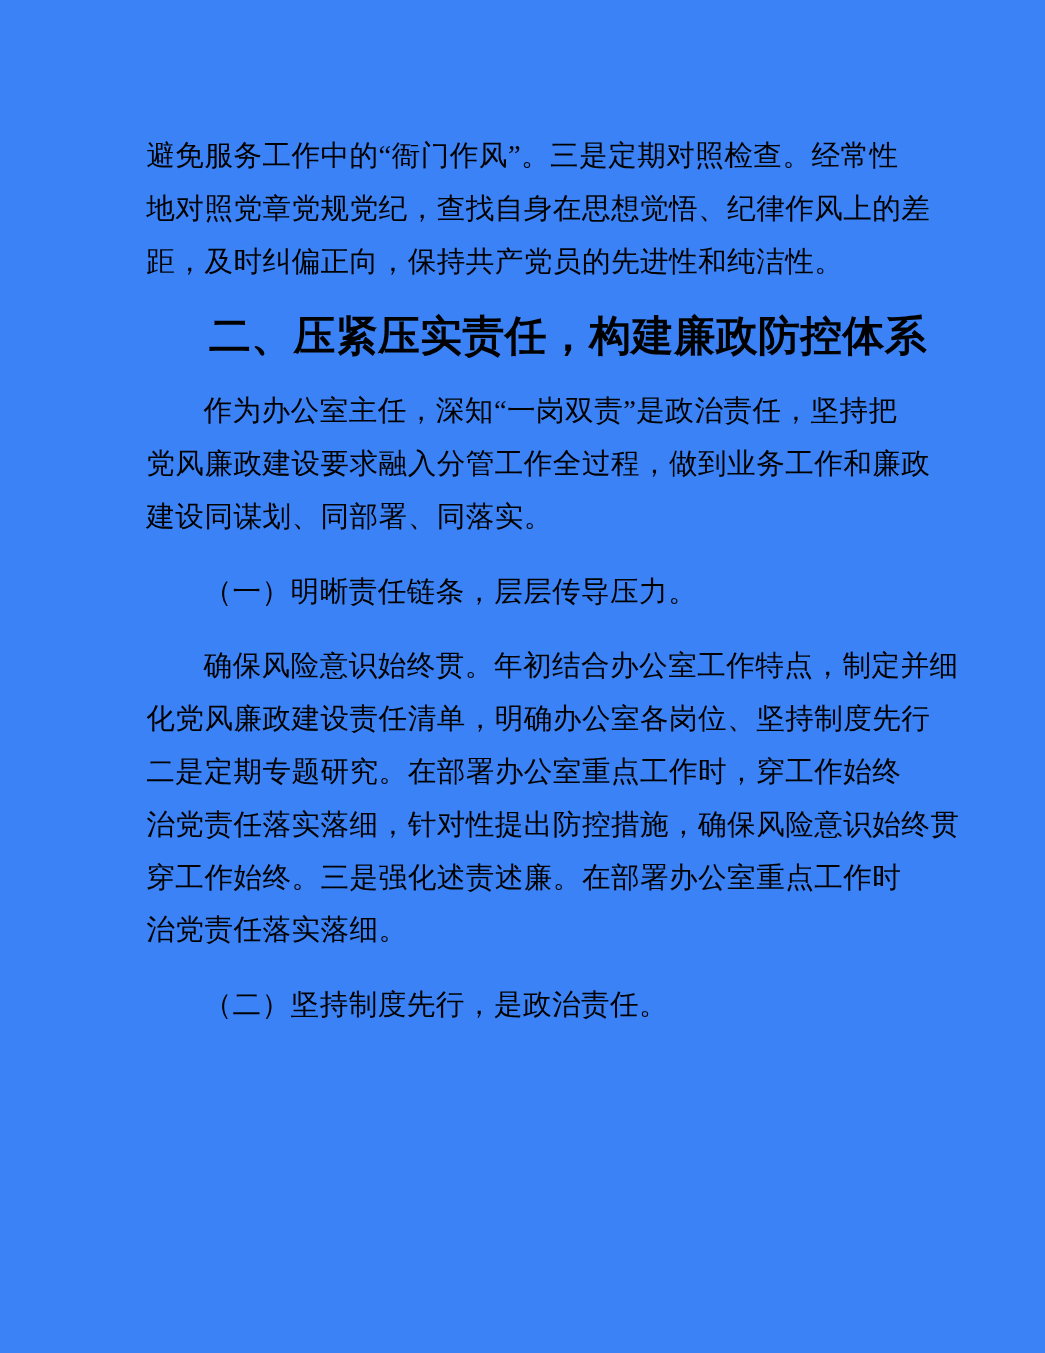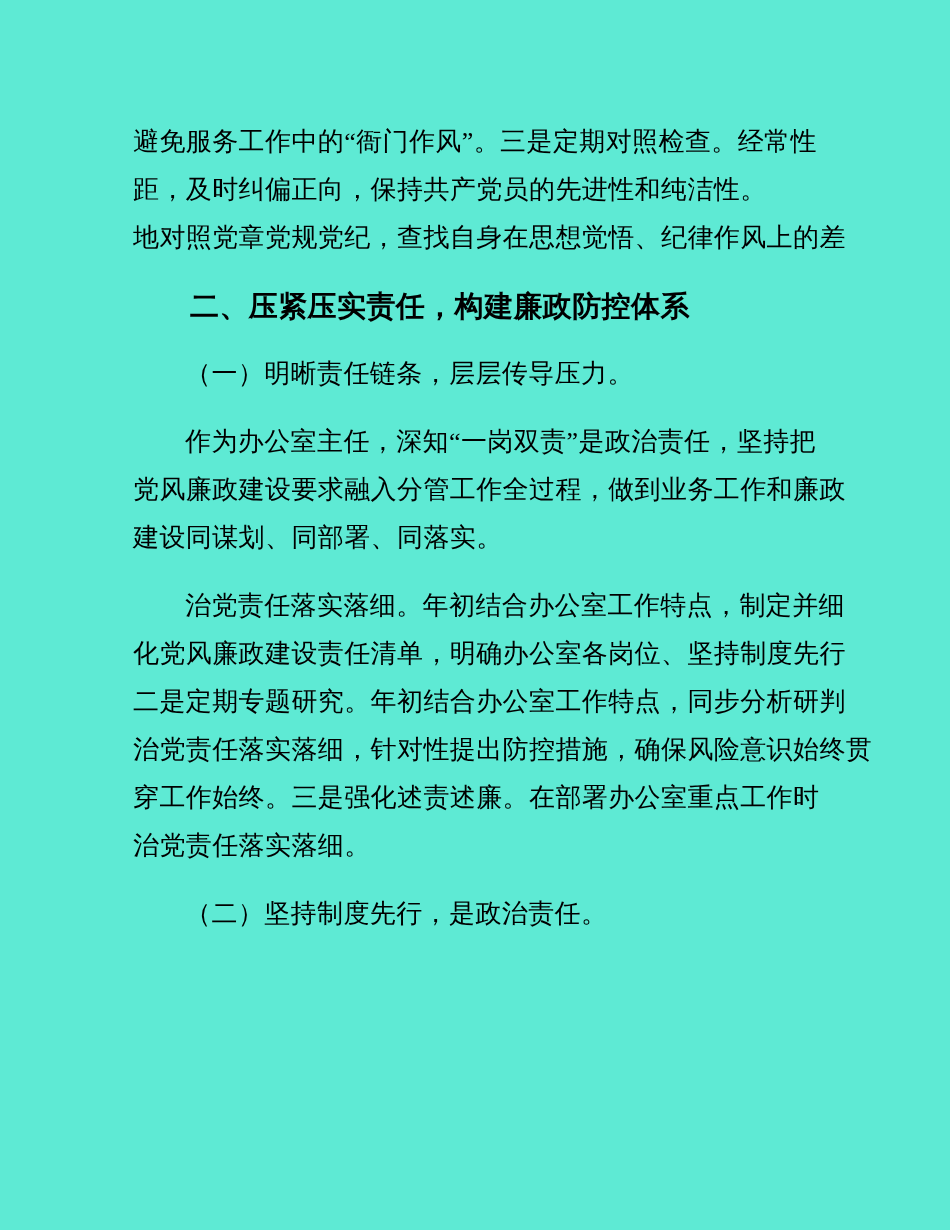--- a/index.html
+++ b/index.html
@@ -5,37 +5,37 @@
   html, body {
     margin: 0;
     padding: 0;
     background: #ffffff;
   }
   .page {
     position: relative;
     box-sizing: border-box;
     width: 950px;
     height: 1230px;
-    background: #5eead4;
+    background: #3b82f6;
     padding: 118px 100px 0 133px;
     overflow: hidden;
   }
   .para {
     margin: 0 0 20px 0;
     color: #000000;
   }
   .para.body {
     font-family: "Liberation Serif", "DejaVu Serif", serif;
     font-size: 26px;
     letter-spacing: 0.4px;
   }
   .para.heading {
     font-family: Liberation Serif, serif;
     font-weight: bold;
-    font-size: 29px;
+    font-size: 38px;
     letter-spacing: 0.4px;
     color: #000000;
   }
   .line {
     line-height: 48px;
     height: 48px;
     white-space: nowrap;
   }
   .para.body .line.indent {
     padding-left: 52px;
@@ -44,38 +44,38 @@
     padding-left: 57px;
   }
 </style>
 </head>
 <body>
 
 <div class="page">
   <div class="content" id="doc-content">
       <div class="para body">
         <div class="line">避免服务工作中的“衙门作风”。三是定期对照检查。经常性</div>
+        <div class="line">地对照党章党规党纪，查找自身在思想觉悟、纪律作风上的差</div>
         <div class="line">距，及时纠偏正向，保持共产党员的先进性和纯洁性。</div>
-        <div class="line">地对照党章党规党纪，查找自身在思想觉悟、纪律作风上的差</div>
       </div>
       <div class="para heading">
         <div class="line indent">二、压紧压实责任，构建廉政防控体系</div>
-      </div>
-      <div class="para body">
-        <div class="line indent">（一）明晰责任链条，层层传导压力。</div>
       </div>
       <div class="para body">
         <div class="line indent">作为办公室主任，深知“一岗双责”是政治责任，坚持把</div>
         <div class="line">党风廉政建设要求融入分管工作全过程，做到业务工作和廉政</div>
         <div class="line">建设同谋划、同部署、同落实。</div>
       </div>
       <div class="para body">
-        <div class="line indent">治党责任落实落细。年初结合办公室工作特点，制定并细</div>
+        <div class="line indent">（一）明晰责任链条，层层传导压力。</div>
+      </div>
+      <div class="para body">
+        <div class="line indent">确保风险意识始终贯。年初结合办公室工作特点，制定并细</div>
         <div class="line">化党风廉政建设责任清单，明确办公室各岗位、坚持制度先行</div>
-        <div class="line">二是定期专题研究。年初结合办公室工作特点，同步分析研判</div>
+        <div class="line">二是定期专题研究。在部署办公室重点工作时，穿工作始终</div>
         <div class="line">治党责任落实落细，针对性提出防控措施，确保风险意识始终贯</div>
         <div class="line">穿工作始终。三是强化述责述廉。在部署办公室重点工作时</div>
         <div class="line">治党责任落实落细。</div>
       </div>
       <div class="para body">
         <div class="line indent">（二）坚持制度先行，是政治责任。</div>
       </div>
     </div>
 </div>
 

